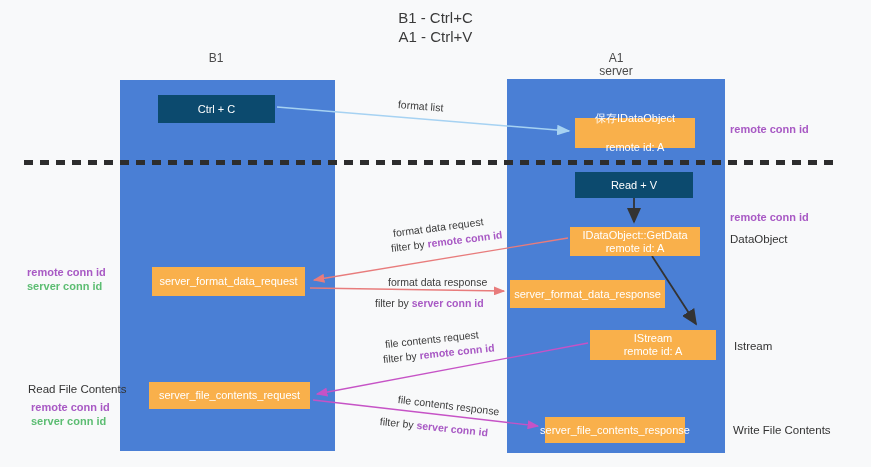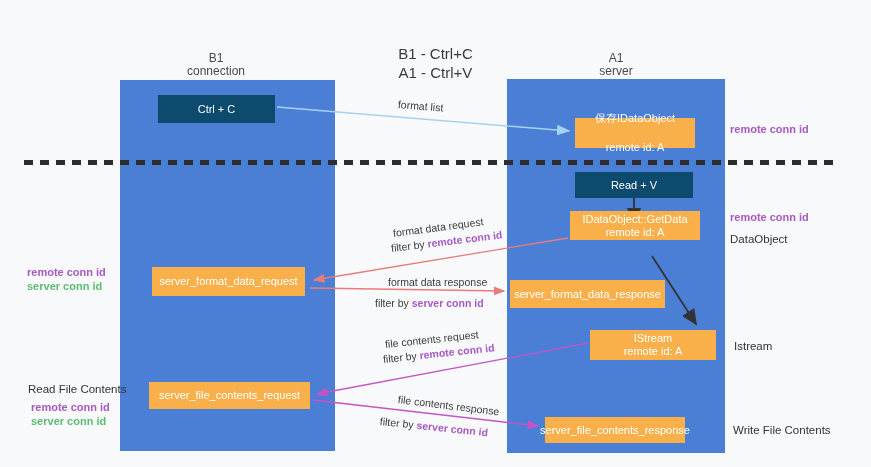--- a/index.html
+++ b/index.html
@@ -2,21 +2,21 @@
 <html><head>
 <meta charset="utf-8">
 <style>
   * { margin:0; padding:0; box-sizing:border-box; }
   html,body { background:#f8f9fa; }
   body { font-family:"Liberation Sans", sans-serif; }
   .canvas { position:relative; width:871px; height:467px; background:#f8f9fa; overflow:hidden; }
   .abs { position:absolute; }
 
   .title { left:0; top:8px; width:100%; text-align:center; color:#3a3a3a;
-           font-size:15px; line-height:19px;margin-top:36px; }
+           font-size:15px; line-height:19px; }
 
   .lane-header { text-align:center; color:#4a4a4a; font-size:12px; line-height:13px; }
 
   .lane { background:#4a7fd5; }
 
   .node { display:flex; flex-direction:column; align-items:center; justify-content:center;
           color:#ffffff; font-size:11px; line-height:13px; text-align:center; white-space:nowrap; }
   .node.orange { background:#f9b04b; }
   .node.green  { background:#0c4a6e;align-items:center; }
 
@@ -36,21 +36,20 @@
 
 <div class="canvas">
 
   <div class="abs title">
     <div>B1 - Ctrl+C</div>
     <div>A1 - Ctrl+V</div>
   </div>
 
   <div class="abs lane-header" style="left:146px; top:52px; width:140px;">
     <div>B1</div>
-    <div>connection</div>
   </div>
   <div class="abs lane-header" style="left:546px; top:52px; width:140px;">
     <div>A1</div>
     <div>server</div>
   </div>
 
   <div class="abs lane" style="left:120px; top:80px; width:215px; height:371px;"></div>
   <div class="abs lane" style="left:507px; top:79px; width:218px; height:374px;"></div>
 
   <div class="abs dashed" style="left:24px; top:160px; width:812px;"></div>
@@ -85,21 +84,21 @@
 
   <div class="abs node orange" style="left:575px; top:118px; width:120px; height:30px;gap:16px;">
     <span>保存IDataObject</span>
     <span>remote id: A</span>
   </div>
 
   <div class="abs node green" style="left:575px; top:172px; width:118px; height:26px;">
     <span>Read + V</span>
   </div>
 
-  <div class="abs node orange" style="left:570px; top:211px; width:130px; height:29px;">
+  <div class="abs node orange" style="left:570px; top:227px; width:130px; height:29px;">
     <span>IDataObject::GetData</span>
     <span>remote id: A</span>
   </div>
 
   <div class="abs node orange" style="left:510px; top:280px; width:155px; height:28px;">
     <span>server_format_data_response</span>
   </div>
 
   <div class="abs node orange" style="left:152px; top:267px; width:153px; height:29px;">
     <span>server_format_data_request</span>

